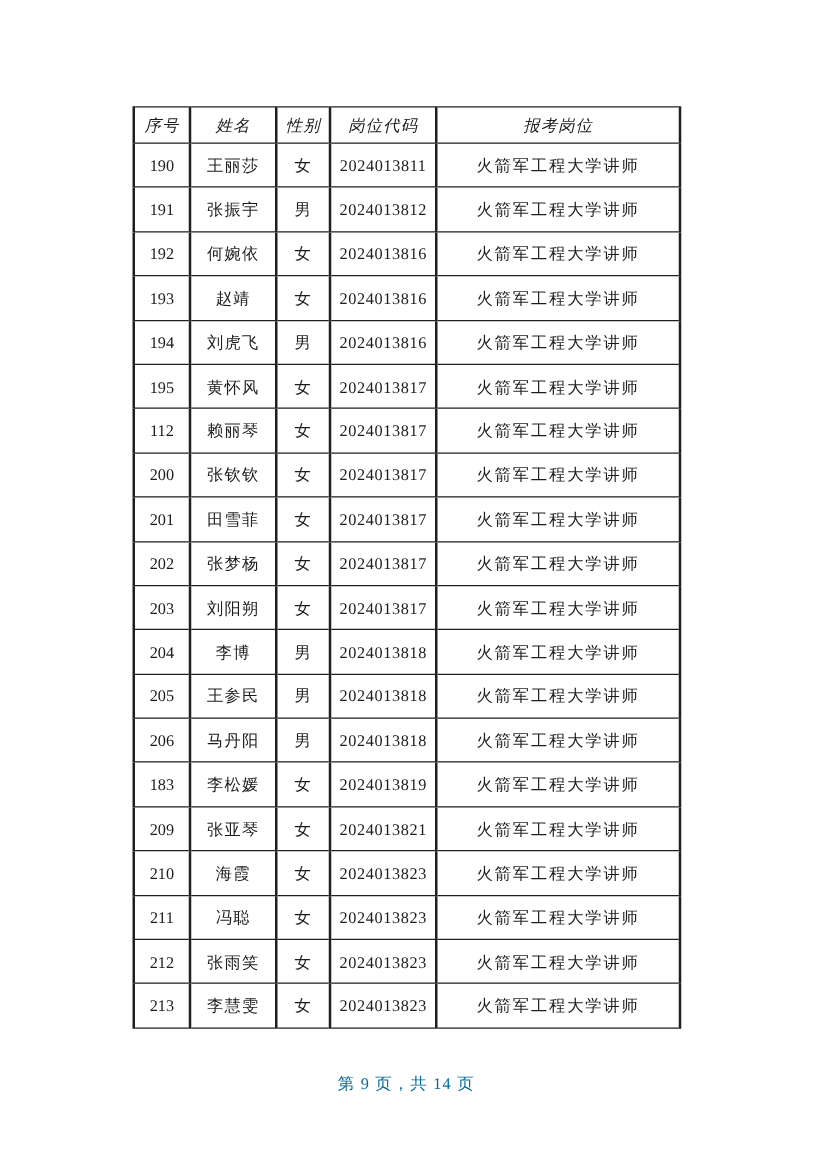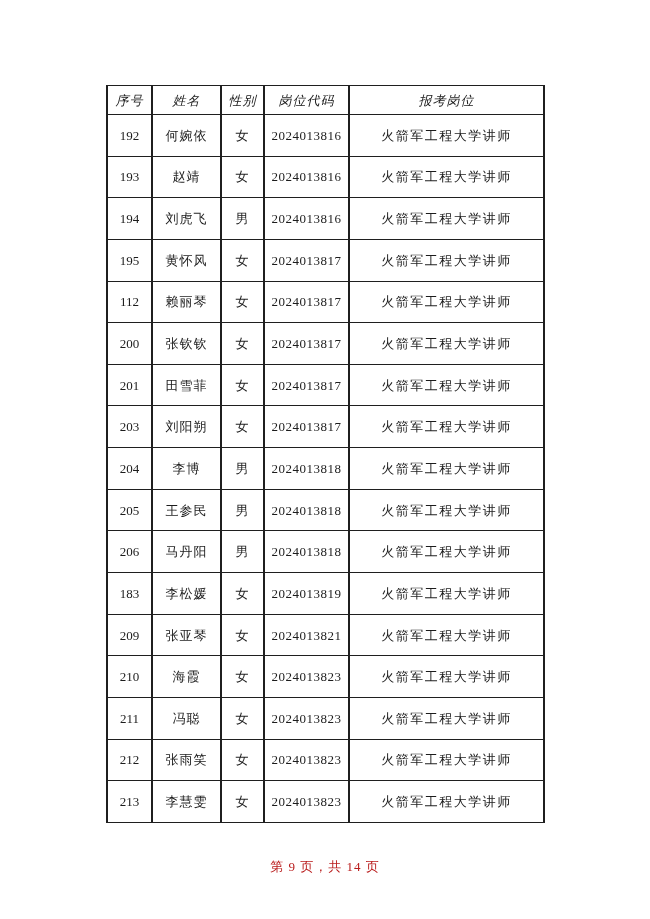--- a/index.html
+++ b/index.html
@@ -58,21 +58,21 @@
     letter-spacing: 0.5px;
   }
   .footer {
     position: absolute;
     left: 0;
     top: 858px;
     width: 100%;
     text-align: center;
     font-size: 13px;
     letter-spacing: 1px;
-    color: #b91c1c;
+    color: #0369a1;
   }
 </style>
 </head>
 <body>
 
 <div class="page">
 
   <div class="doc-table-wrap">
     <table class="doc-table">
       <colgroup>
@@ -86,20 +86,34 @@
         <tr>
           <th>序号</th>
           <th>姓名</th>
           <th>性别</th>
           <th>岗位代码</th>
           <th>报考岗位</th>
         </tr>
       </thead>
       <tbody id="table-body">
           <tr>
+            <td class="cell-serial">190</td>
+            <td class="cell-name">王丽莎</td>
+            <td class="cell-gender">女</td>
+            <td class="cell-code">2024013811</td>
+            <td class="cell-position">火箭军工程大学讲师</td>
+          </tr>
+          <tr>
+            <td class="cell-serial">191</td>
+            <td class="cell-name">张振宇</td>
+            <td class="cell-gender">男</td>
+            <td class="cell-code">2024013812</td>
+            <td class="cell-position">火箭军工程大学讲师</td>
+          </tr>
+          <tr>
             <td class="cell-serial">192</td>
             <td class="cell-name">何婉依</td>
             <td class="cell-gender">女</td>
             <td class="cell-code">2024013816</td>
             <td class="cell-position">火箭军工程大学讲师</td>
           </tr>
           <tr>
             <td class="cell-serial">193</td>
             <td class="cell-name">赵靖</td>
             <td class="cell-gender">女</td>
@@ -130,20 +144,27 @@
           <tr>
             <td class="cell-serial">200</td>
             <td class="cell-name">张钦钦</td>
             <td class="cell-gender">女</td>
             <td class="cell-code">2024013817</td>
             <td class="cell-position">火箭军工程大学讲师</td>
           </tr>
           <tr>
             <td class="cell-serial">201</td>
             <td class="cell-name">田雪菲</td>
+            <td class="cell-gender">女</td>
+            <td class="cell-code">2024013817</td>
+            <td class="cell-position">火箭军工程大学讲师</td>
+          </tr>
+          <tr>
+            <td class="cell-serial">202</td>
+            <td class="cell-name">张梦杨</td>
             <td class="cell-gender">女</td>
             <td class="cell-code">2024013817</td>
             <td class="cell-position">火箭军工程大学讲师</td>
           </tr>
           <tr>
             <td class="cell-serial">203</td>
             <td class="cell-name">刘阳朔</td>
             <td class="cell-gender">女</td>
             <td class="cell-code">2024013817</td>
             <td class="cell-position">火箭军工程大学讲师</td>

